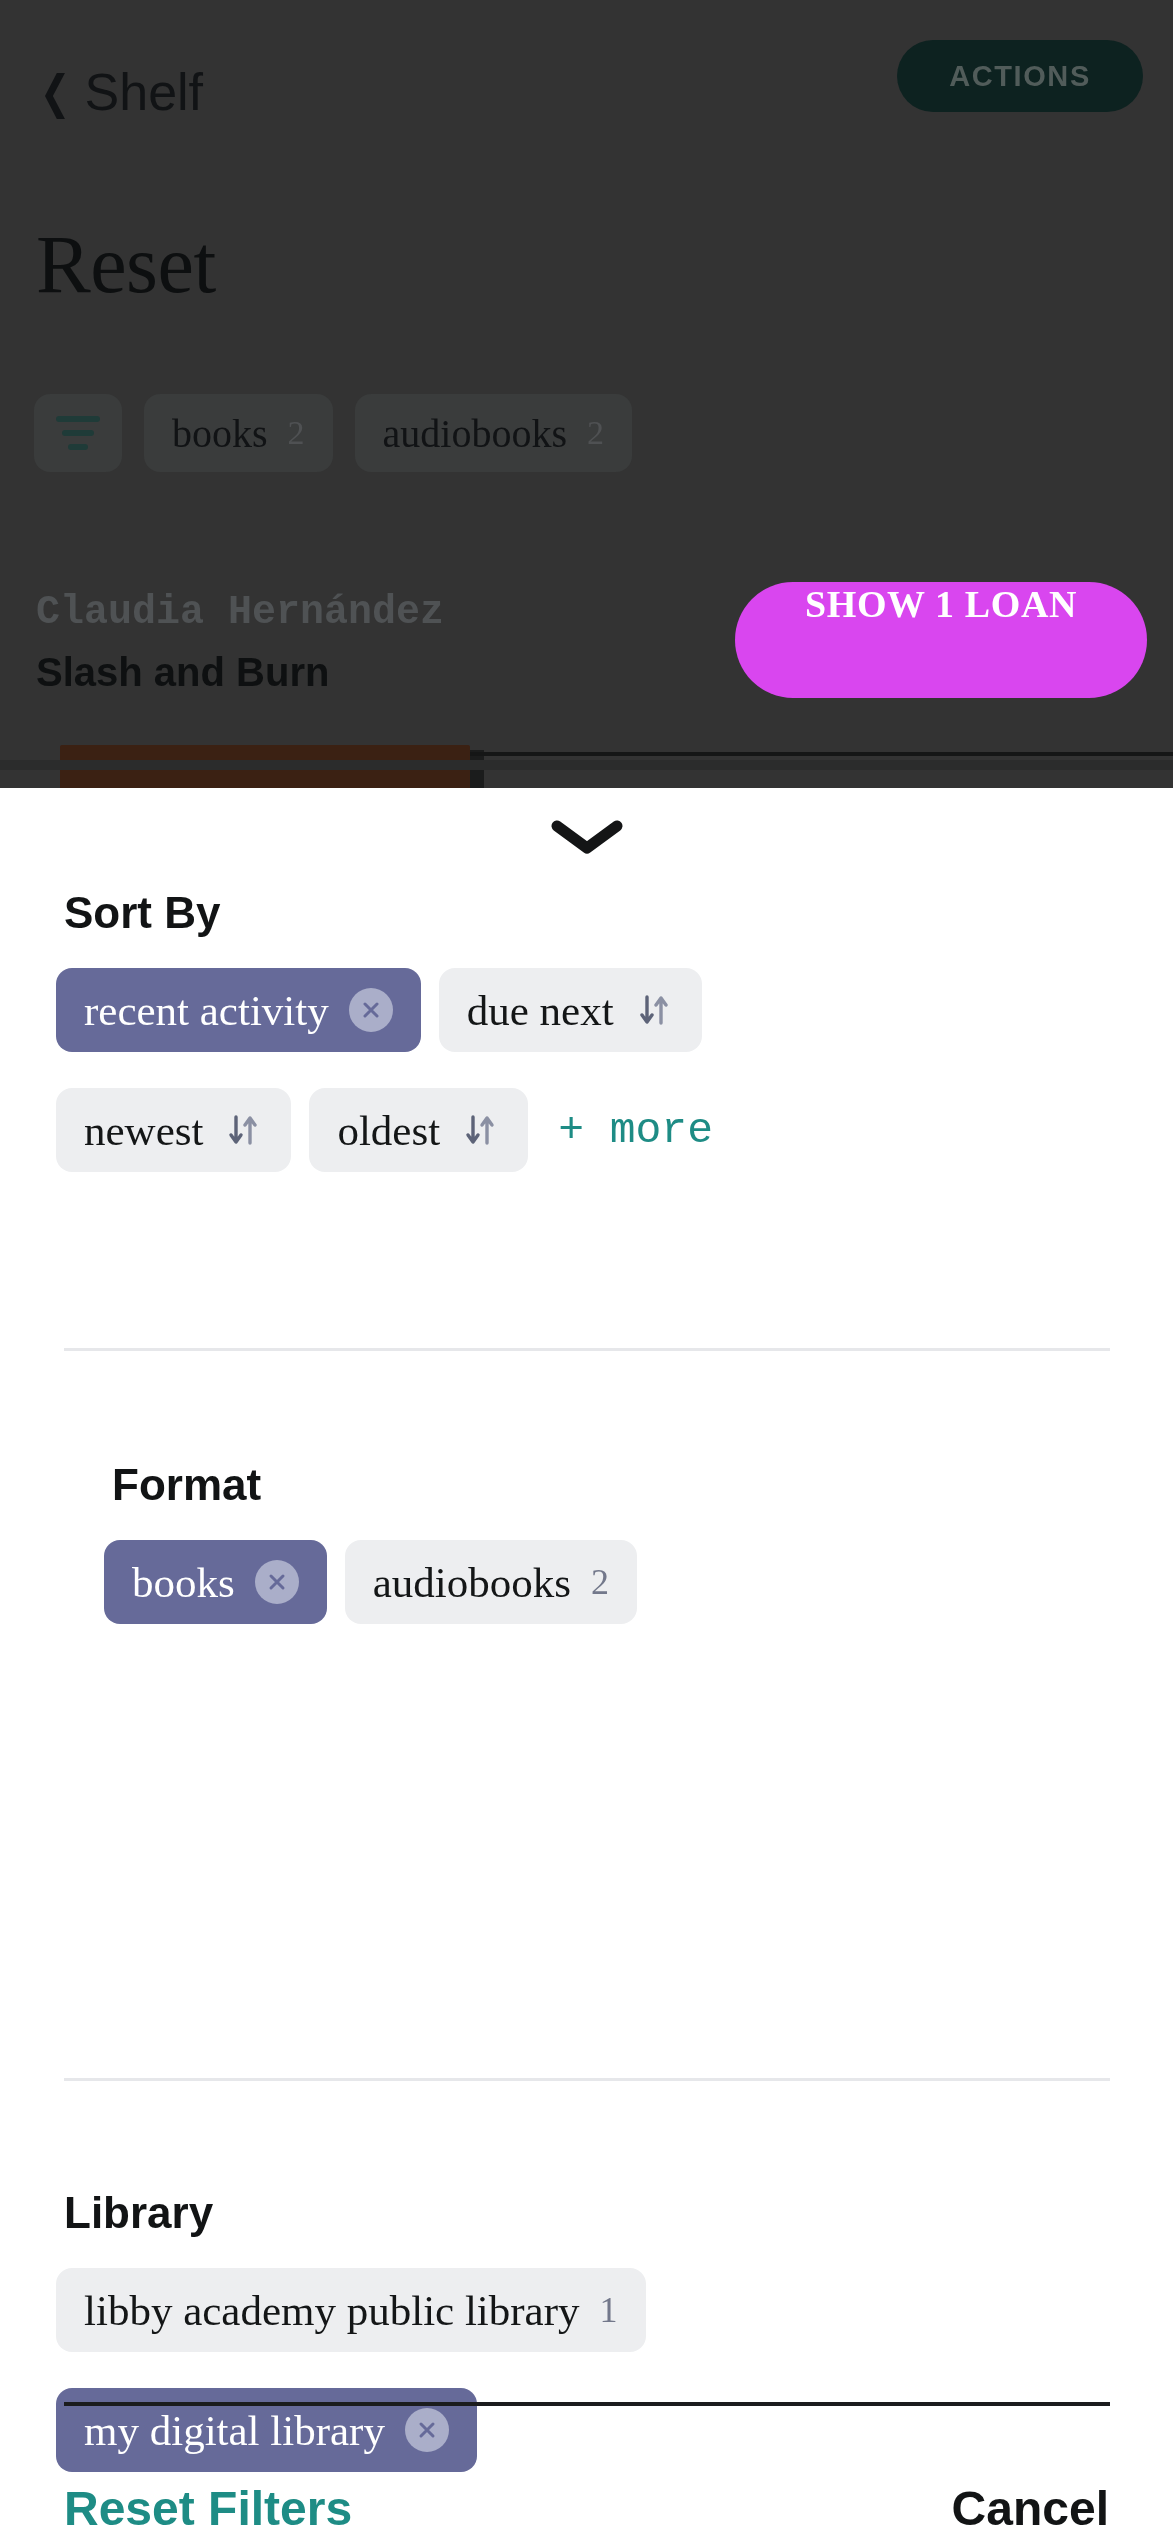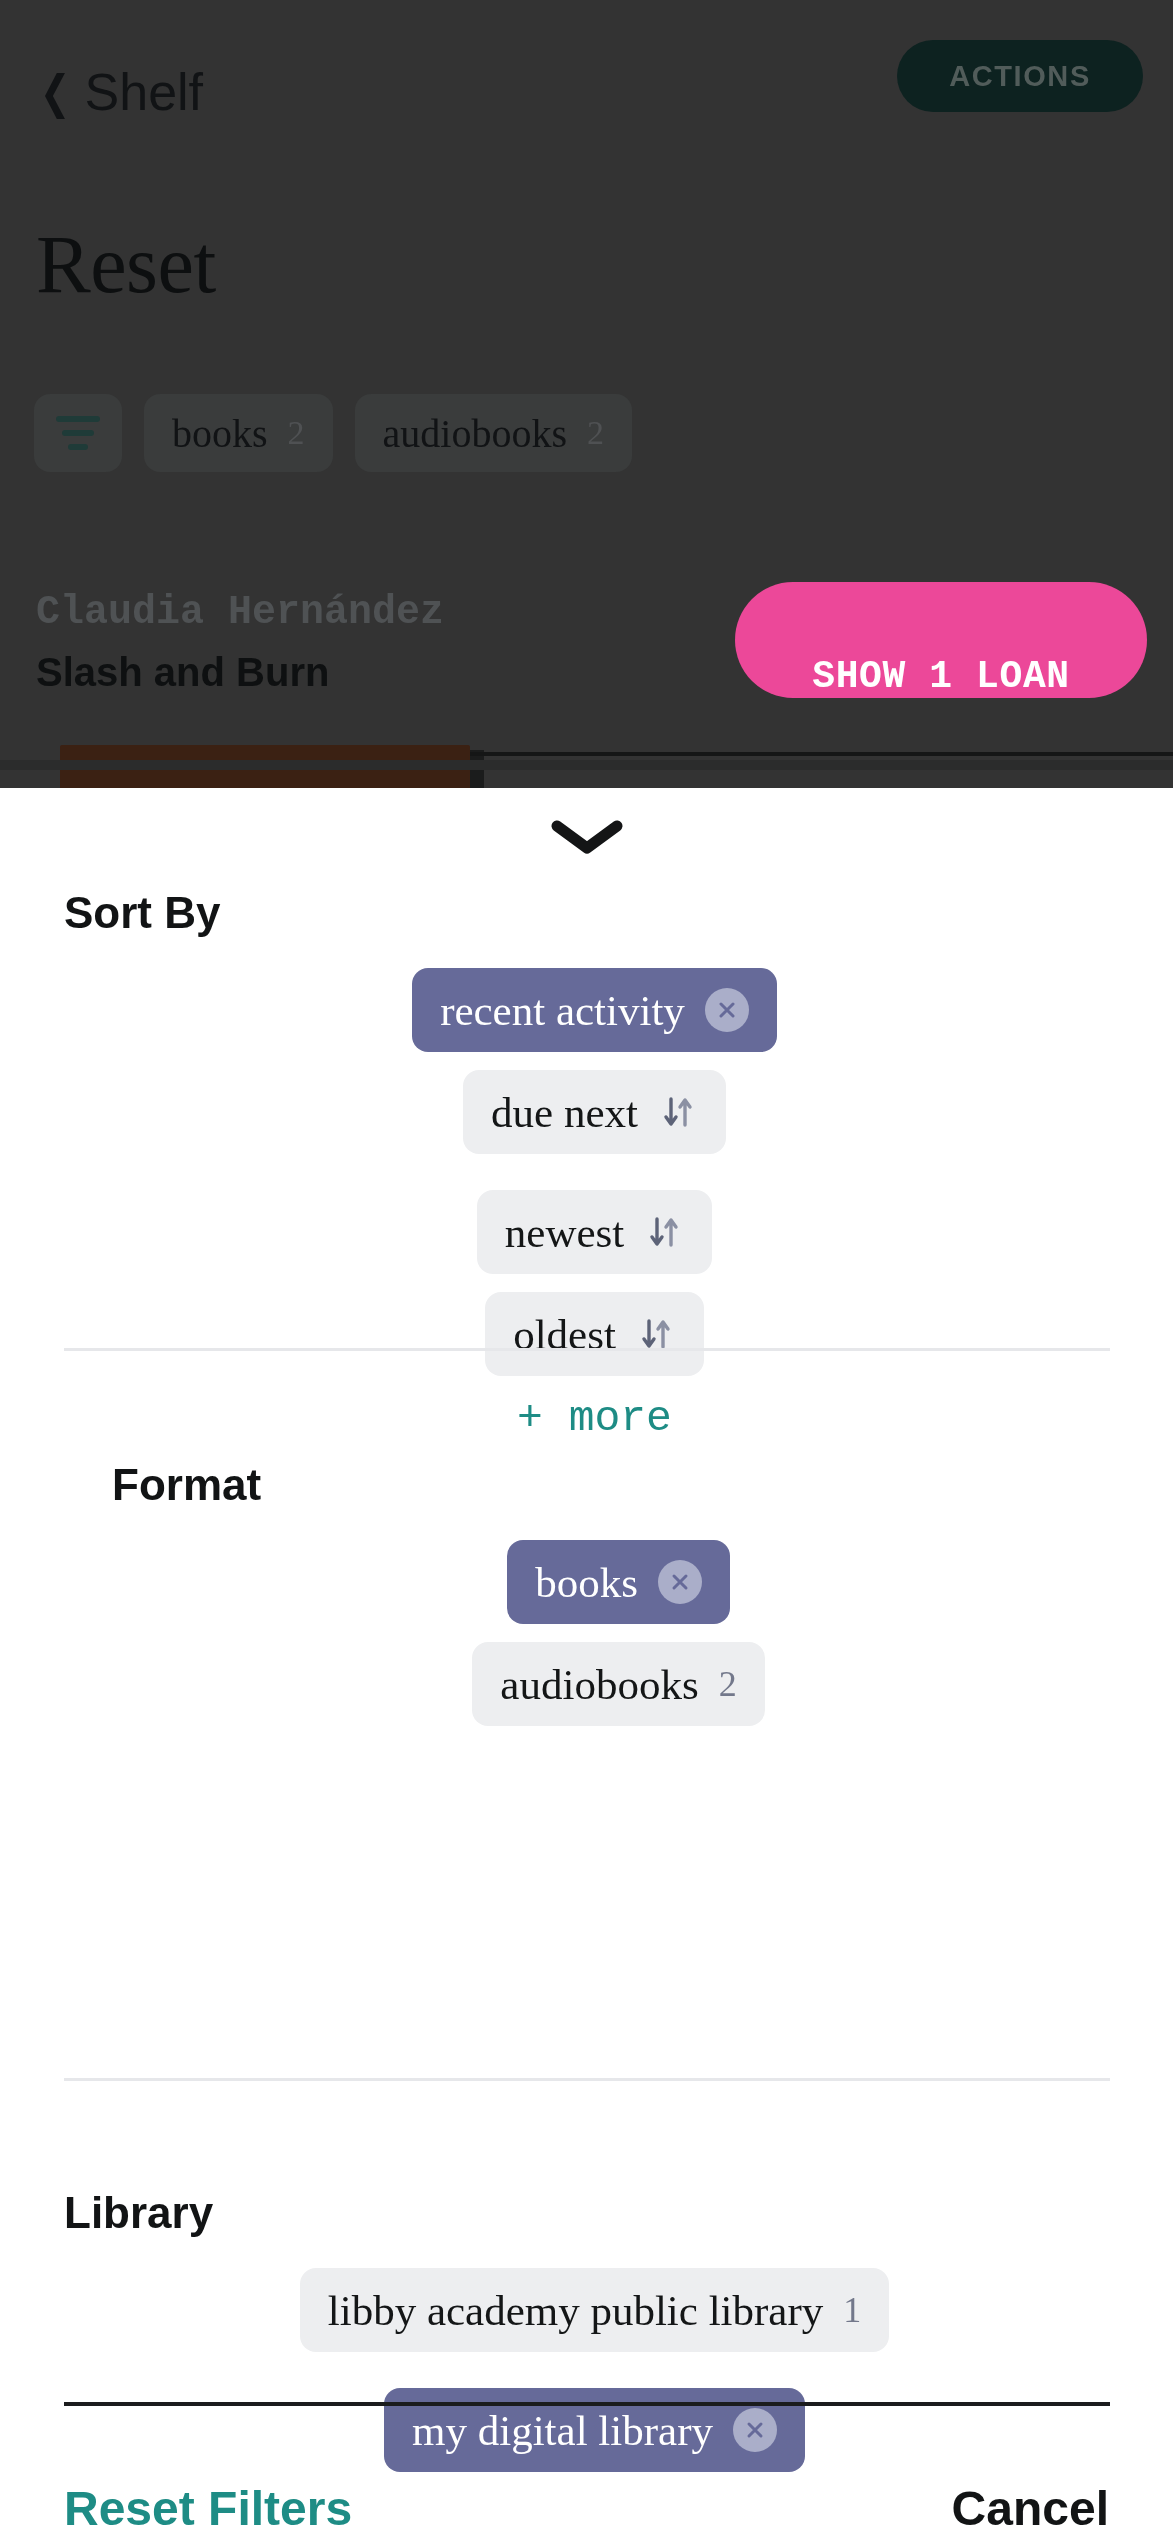--- a/index.html
+++ b/index.html
@@ -66,24 +66,24 @@
   .bd-author{
     position:absolute; left:36px; top:0; font-size:40px; color:#4f5254;
     font-family:Liberation Mono, monospace; font-weight:700;
   }
   .bd-booktitle{
     position:absolute; left:36px; top:60px; font-size:40px; color:#0e1011;
     font-family:"Liberation Sans", sans-serif; font-weight:700;
   }
   .bd-showloan{
     position:absolute; right:26px; top:-8px;
-    width:412px; height:116px; border-radius:58px; background:#ec4899;
-    display:flex; align-items:flex-end; justify-content:center;
+    width:412px; height:116px; border-radius:58px; background:#d946ef;
+    display:flex; align-items:flex-start; justify-content:center;
     color:#ffffff; font-size:38px; font-weight:700; letter-spacing:0.6px;
-    font-family:Liberation Mono, monospace;
+    font-family:Liberation Serif, serif;
   }
   .bd-cover{
     position:absolute; left:60px; top:155px; width:410px; height:120px;
     background:#3b2113; border-radius:2px; overflow:hidden;
   }
   .bd-cover .ctxt{
     position:absolute; left:30px; top:52px; font-size:36px; color:#6b5a45;
     font-family:"Liberation Sans", sans-serif; font-weight:700; letter-spacing:1px;
   }
   .bd-coverpage{
@@ -113,21 +113,20 @@
   .section{ position:absolute; left:0; width:1173px; }
   .sec-title{
     font-size:44px; font-weight:700; color:#121415;
     font-family:"Liberation Sans", sans-serif;
     margin-left:64px;
   }
   .chips{
     margin-left:56px; margin-right:40px; margin-top:30px;
     display:flex; flex-wrap:wrap; align-items:center;
     gap:18px 18px;
-    flex-direction:column;
   }
   .chip{
     display:inline-flex; align-items:center; gap:20px;
     height:84px; padding:0 28px; border-radius:16px;
     background:#edeef0; color:#141617; font-size:43px;
     font-family:"Liberation Serif", serif;
     white-space:nowrap;
   }
   .chip.selected{ background:#666a99; color:#ffffff; }
   .chip .count{ font-size:36px; color:#73788b; font-family:"Liberation Serif", serif; }

